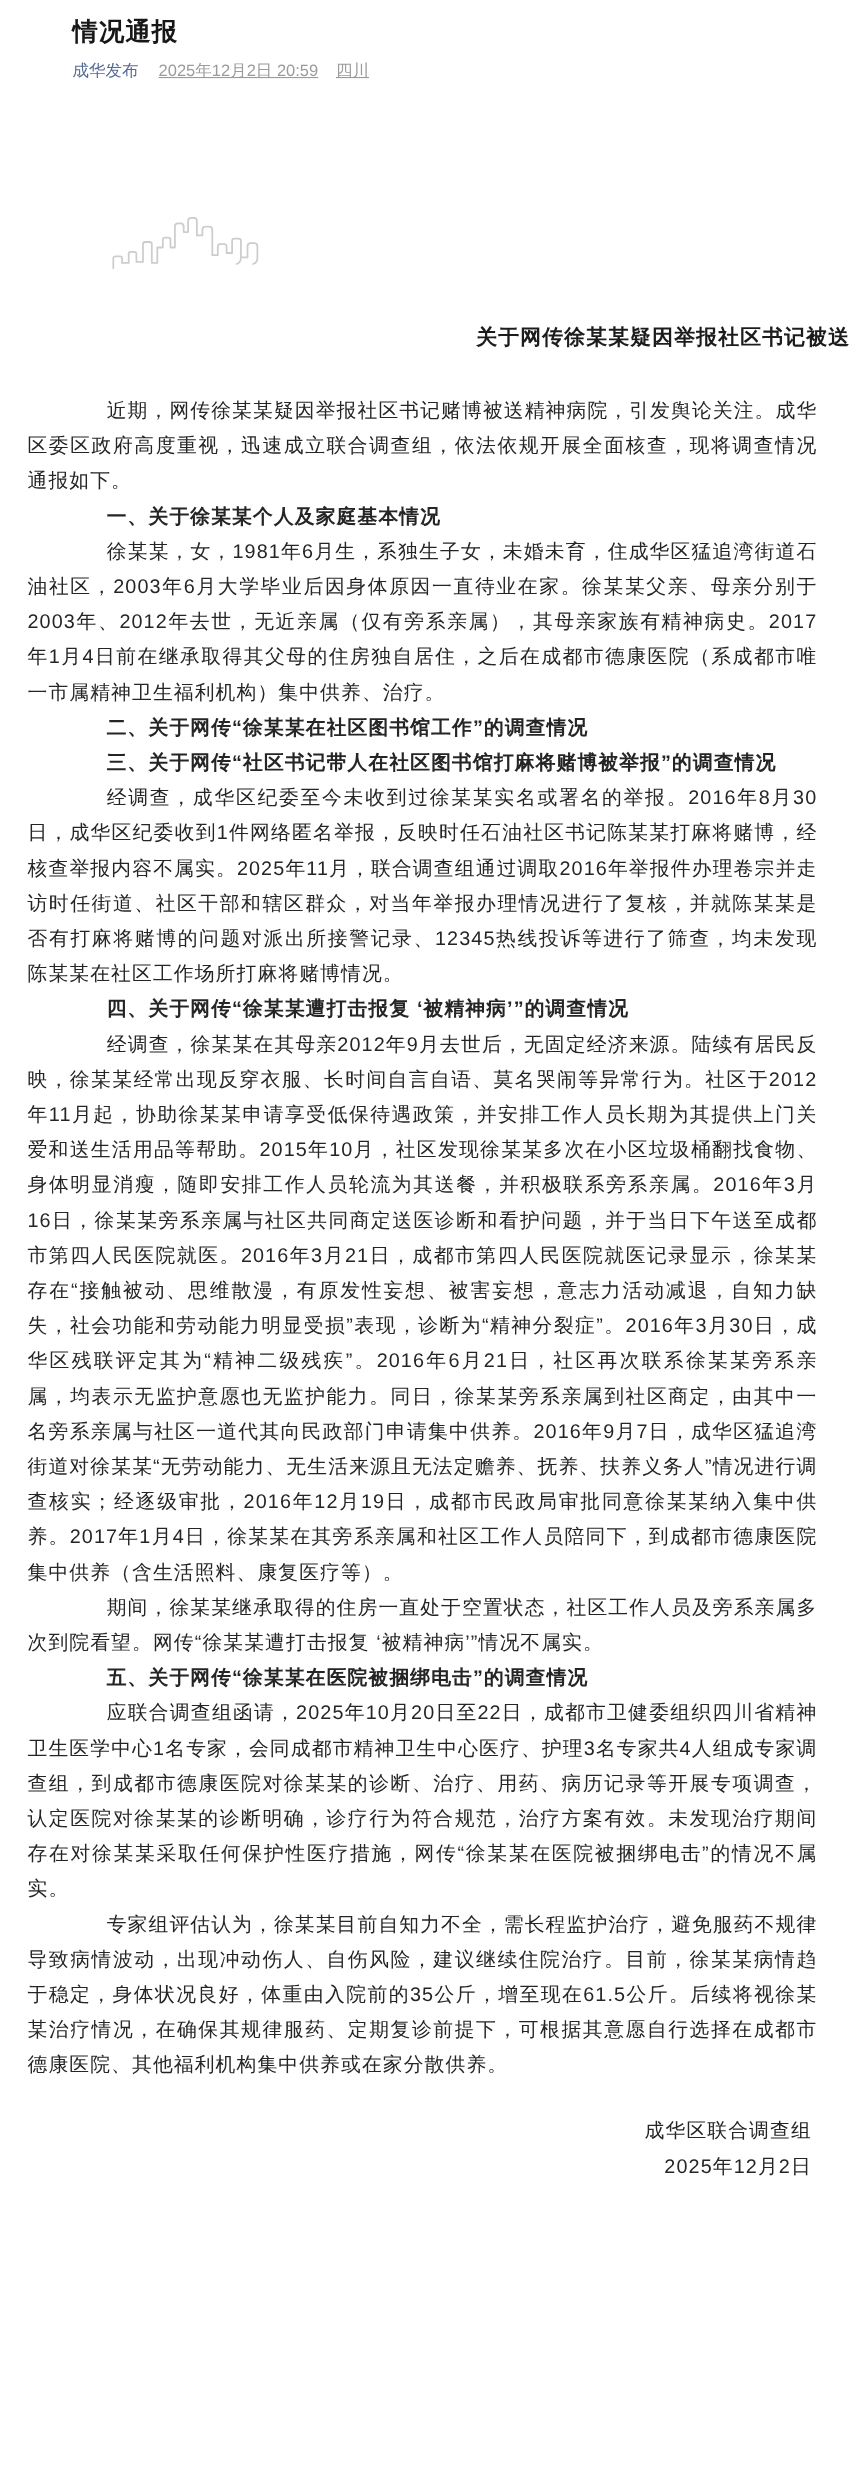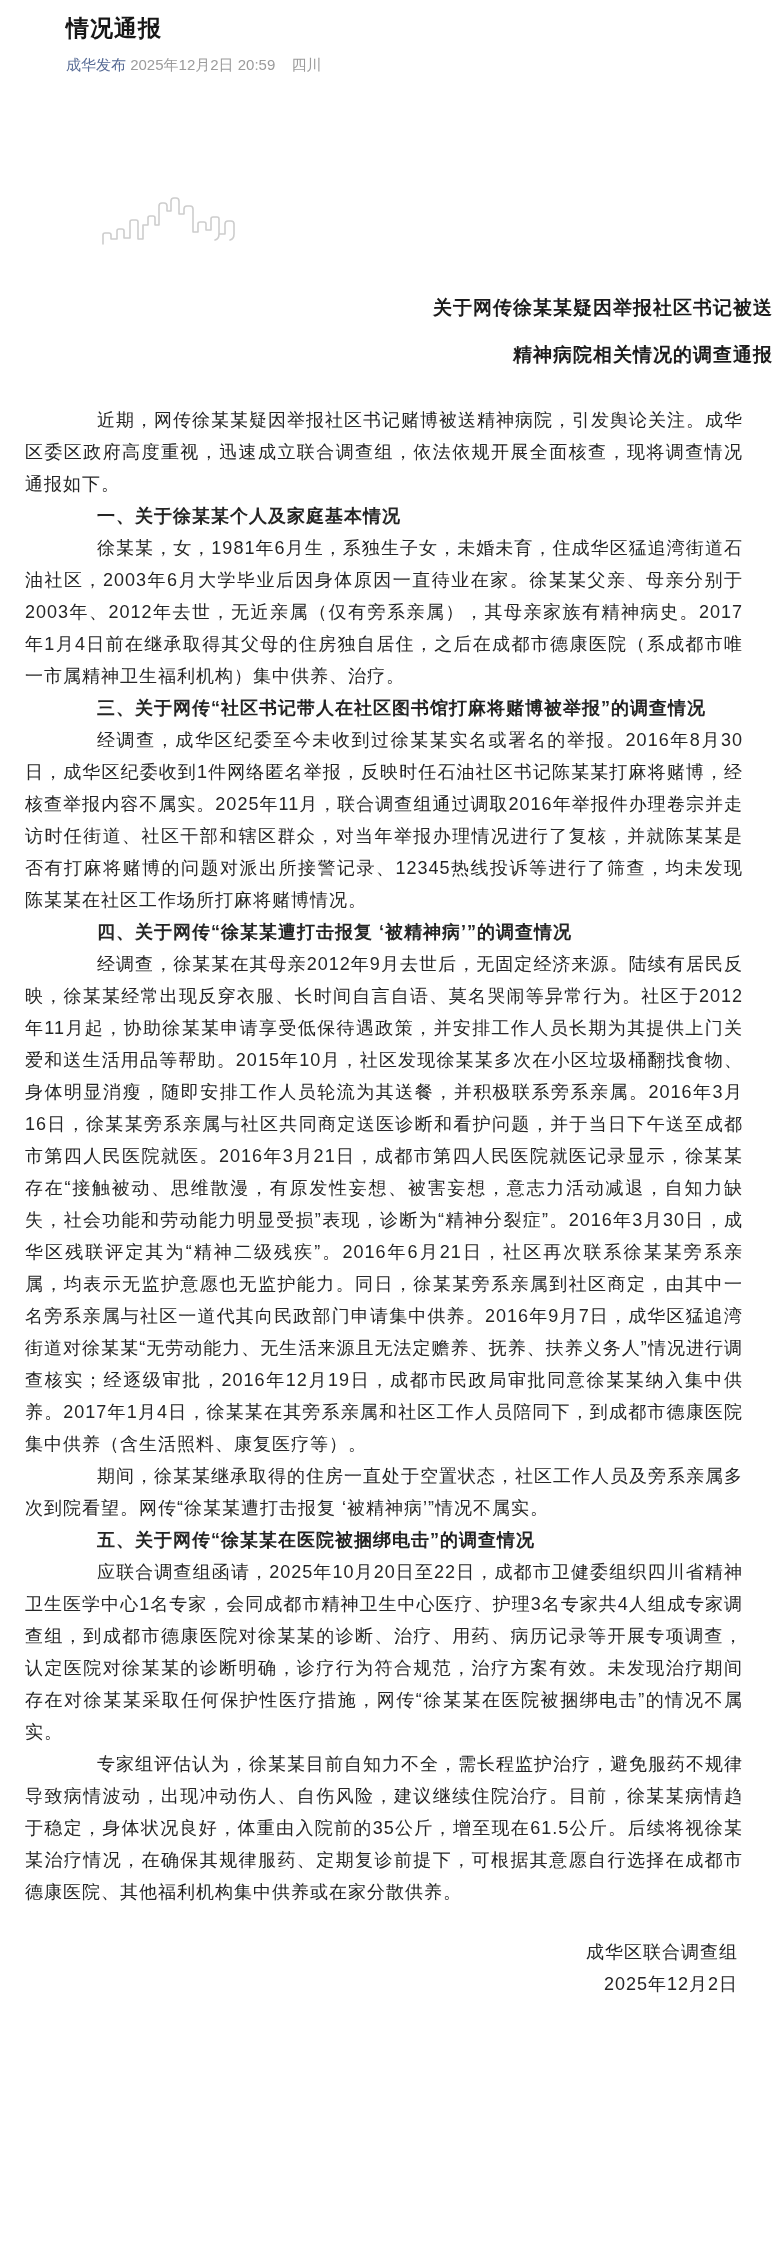--- a/index.html
+++ b/index.html
@@ -16,22 +16,22 @@
   
   .header { padding: 13px 35px 0 66px; }
   .article-title {
     font-size: 23px;
     line-height: 30px;
     font-weight: 700;
     color: #171717;
     letter-spacing: 1px;
   }
   .meta { margin-top: 12px; font-size: 15px; line-height: 20px; }
-  .account-name { color: #576b95; cursor: pointer; }
-  .meta-date, .meta-location { color: #9b9b9b; }
+  .account-name { color: #576b95; margin-right: 14px; cursor: pointer; }
+  .meta-date, .meta-location { color: #9b9b9b; text-decoration: underline; }
   .meta-location { margin-left: 12px; }
   .source-link {
     margin-top: 24px;
     font-size: 17px;
     line-height: 24px;
     color: #34489c;
     cursor: pointer;
   }
 
   
@@ -83,27 +83,27 @@
   <div>
 
     <div class="sketch-wrap">
       <svg viewBox="0 0 165 52" width="165" height="52" aria-hidden="true">
         <path d="M3 51 V42 Q3 40 5 40 H9 Q11 40 11 42 V46 H17 V38 Q17 36 19 36 H22 Q24 36 24 38 V45 H30 V29 Q30 27 32 27 H36 Q38 27 38 29 V46 H43 V32 H48 V25 Q48 23 50 23 H53 Q55 23 55 25 V32 H59 V13 Q59 10 62 10 H64 Q67 10 67 13 V18 H71 V8 Q71 5 74 5 H76 Q79 5 79 8 V21 H84 V16 Q84 13 87 13 H90 Q93 13 93 16 V39 H98 V31 Q98 29 100 29 H104 Q106 29 106 31 V37 H111 V26 Q111 24 113 24 H117 Q119 24 119 26 V41 Q119 46 115 47 M119 41 H125 V31 Q125 28 128 28 H131 Q134 28 134 31 V41 Q134 46 130 47" fill="none" stroke="#cdcdcd" stroke-width="1.6" stroke-linejoin="round" stroke-linecap="round"></path>
       </svg>
     </div>
 
     <div class="doc-title">
       <div>关于网传徐某某疑因举报社区书记被送</div>
-      <div>精神病院相关情况的调查通报</div>
     </div>
 
     <div class="doc-body">
       <p>近期，网传徐某某疑因举报社区书记赌博被送精神病院，引发舆论关注。成华区委区政府高度重视，迅速成立联合调查组，依法依规开展全面核查，现将调查情况通报如下。</p>
       <p class="section-heading">一、关于徐某某个人及家庭基本情况</p>
       <p>徐某某，女，1981年6月生，系独生子女，未婚未育，住成华区猛追湾街道石油社区，2003年6月大学毕业后因身体原因一直待业在家。徐某某父亲、母亲分别于2003年、2012年去世，无近亲属（仅有旁系亲属），其母亲家族有精神病史。2017年1月4日前在继承取得其父母的住房独自居住，之后在成都市德康医院（系成都市唯一市属精神卫生福利机构）集中供养、治疗。</p>
+      <p class="section-heading">二、关于网传“徐某某在社区图书馆工作”的调查情况</p>
       <p class="section-heading">三、关于网传“社区书记带人在社区图书馆打麻将赌博被举报”的调查情况</p>
       <p>经调查，成华区纪委至今未收到过徐某某实名或署名的举报。2016年8月30日，成华区纪委收到1件网络匿名举报，反映时任石油社区书记陈某某打麻将赌博，经核查举报内容不属实。2025年11月，联合调查组通过调取2016年举报件办理卷宗并走访时任街道、社区干部和辖区群众，对当年举报办理情况进行了复核，并就陈某某是否有打麻将赌博的问题对派出所接警记录、12345热线投诉等进行了筛查，均未发现陈某某在社区工作场所打麻将赌博情况。</p>
       <p class="section-heading">四、关于网传“徐某某遭打击报复 ‘被精神病’”的调查情况</p>
       <p>经调查，徐某某在其母亲2012年9月去世后，无固定经济来源。陆续有居民反映，徐某某经常出现反穿衣服、长时间自言自语、莫名哭闹等异常行为。社区于2012年11月起，协助徐某某申请享受低保待遇政策，并安排工作人员长期为其提供上门关爱和送生活用品等帮助。2015年10月，社区发现徐某某多次在小区垃圾桶翻找食物、身体明显消瘦，随即安排工作人员轮流为其送餐，并积极联系旁系亲属。2016年3月16日，徐某某旁系亲属与社区共同商定送医诊断和看护问题，并于当日下午送至成都市第四人民医院就医。2016年3月21日，成都市第四人民医院就医记录显示，徐某某存在“接触被动、思维散漫，有原发性妄想、被害妄想，意志力活动减退，自知力缺失，社会功能和劳动能力明显受损”表现，诊断为“精神分裂症”。2016年3月30日，成华区残联评定其为“精神二级残疾”。2016年6月21日，社区再次联系徐某某旁系亲属，均表示无监护意愿也无监护能力。同日，徐某某旁系亲属到社区商定，由其中一名旁系亲属与社区一道代其向民政部门申请集中供养。2016年9月7日，成华区猛追湾街道对徐某某“无劳动能力、无生活来源且无法定赡养、抚养、扶养义务人”情况进行调查核实；经逐级审批，2016年12月19日，成都市民政局审批同意徐某某纳入集中供养。2017年1月4日，徐某某在其旁系亲属和社区工作人员陪同下，到成都市德康医院集中供养（含生活照料、康复医疗等）。</p>
       <p>期间，徐某某继承取得的住房一直处于空置状态，社区工作人员及旁系亲属多次到院看望。网传“徐某某遭打击报复 ‘被精神病’”情况不属实。</p>
       <p class="section-heading">五、关于网传“徐某某在医院被捆绑电击”的调查情况</p>
       <p>应联合调查组函请，2025年10月20日至22日，成都市卫健委组织四川省精神卫生医学中心1名专家，会同成都市精神卫生中心医疗、护理3名专家共4人组成专家调查组，到成都市德康医院对徐某某的诊断、治疗、用药、病历记录等开展专项调查，认定医院对徐某某的诊断明确，诊疗行为符合规范，治疗方案有效。未发现治疗期间存在对徐某某采取任何保护性医疗措施，网传“徐某某在医院被捆绑电击”的情况不属实。</p>
       <p>专家组评估认为，徐某某目前自知力不全，需长程监护治疗，避免服药不规律导致病情波动，出现冲动伤人、自伤风险，建议继续住院治疗。目前，徐某某病情趋于稳定，身体状况良好，体重由入院前的35公斤，增至现在61.5公斤。后续将视徐某某治疗情况，在确保其规律服药、定期复诊前提下，可根据其意愿自行选择在成都市德康医院、其他福利机构集中供养或在家分散供养。</p>
     </div>
 

